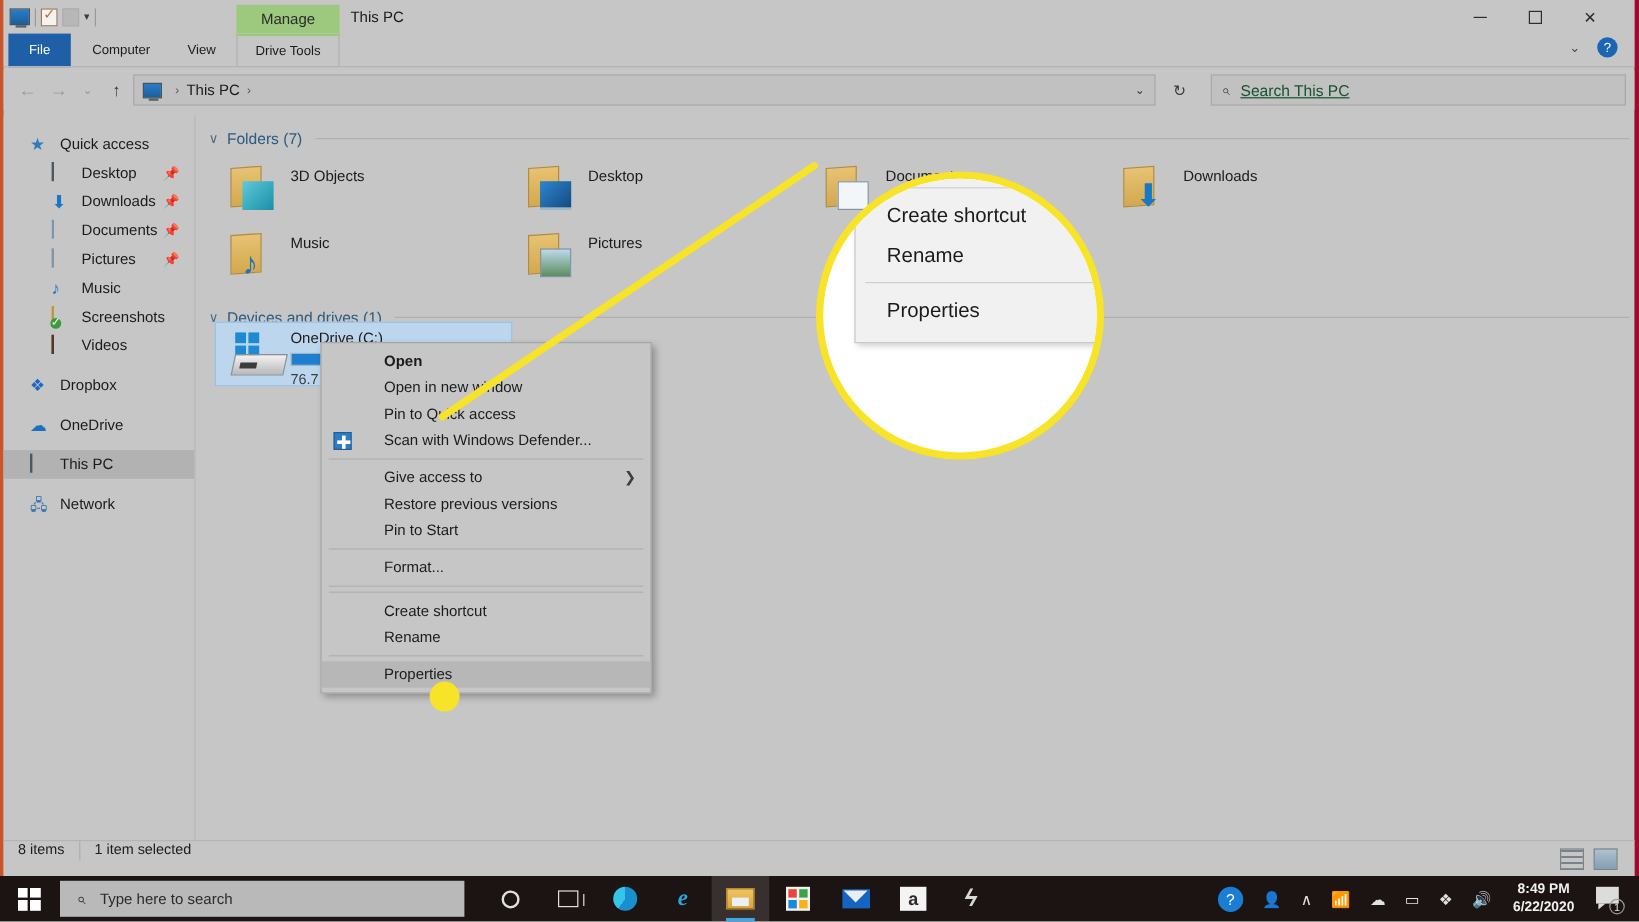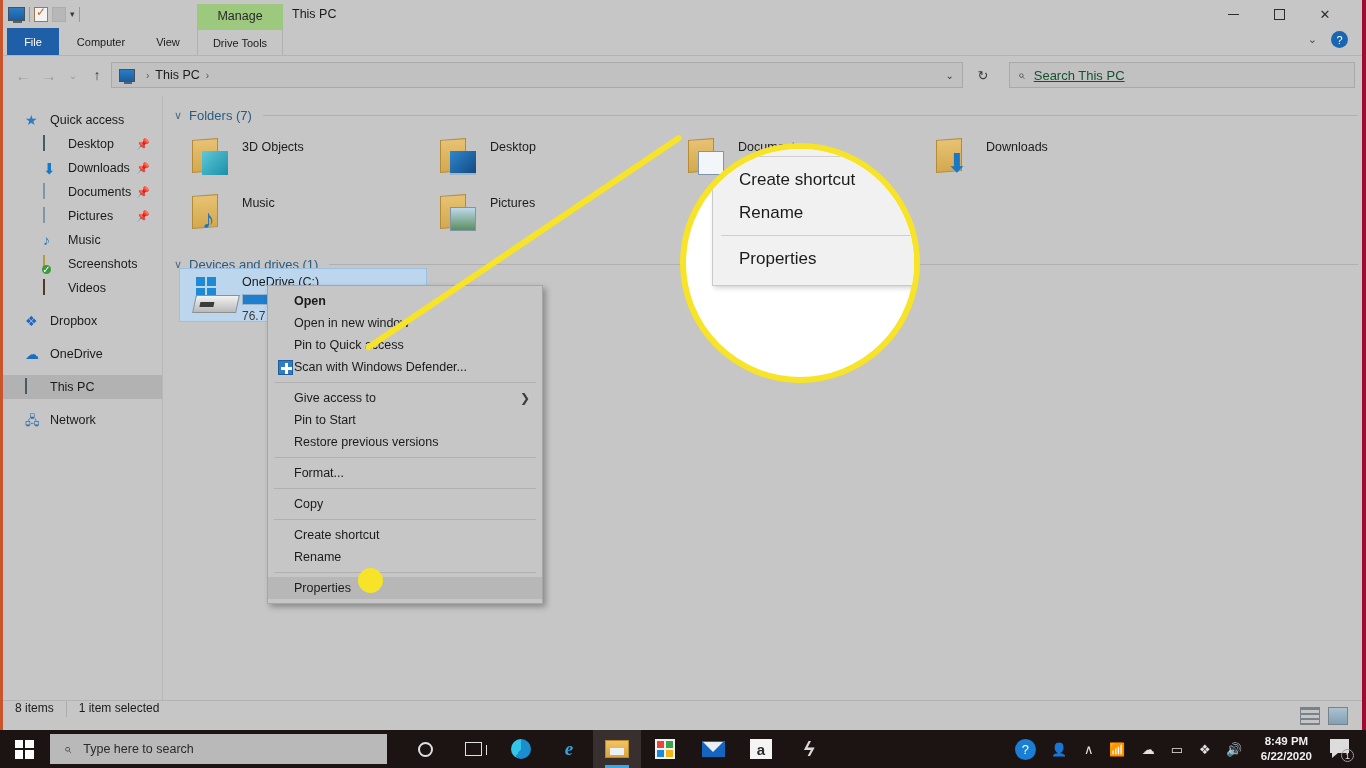--- a/index.html
+++ b/index.html
@@ -241,21 +241,21 @@
 
   
   .ctxmenu {
     position: absolute; left: 264px; top: 285px; width: 276px;
     background: #c6c6c6; border: 1px solid #a6a6a6;
     box-shadow: 3px 3px 6px rgba(0,0,0,.30);
     padding: 4px 0; z-index: 40;
   }
   .ctxitem {
     position: relative; height: 22px; display: flex; align-items: center;
-    font-size: 12.5px; color: #1b1b1b; padding-left: 26px;
+    font-size: 12.5px; color: #1b1b1b; padding-left: 52px;
   }
   .ctxitem.bold { font-weight: bold; }
   .ctxitem.hl { background: #b7b7b7; }
   .ctxsep { height: 1px; background: #b0b0b0; margin: 4px 6px; }
   .ctxitem .defender {
     position: absolute; left: 10px; width: 15px; height: 15px;
     background: #2f7cc4; border: 1px solid #1d5e9b;
   }
   .ctxitem .defender::before,
   .ctxitem .defender::after{
@@ -591,33 +591,30 @@
       <div class="ctxitem">
         <span class="defender"></span>
         <span>Scan with Windows Defender...</span>
       </div>
       <div class="ctxsep"></div>
       <div class="ctxitem">
         <span>Give access to</span>
         <span class="arrow">❯</span>
       </div>
       <div class="ctxitem">
+        <span>Restore previous versions</span>
+      </div>
+      <div class="ctxitem">
         <span>Pin to Start</span>
       </div>
-      <div class="ctxitem">
-        <span>Restore previous versions</span>
-      </div>
       <div class="ctxsep"></div>
       <div class="ctxitem">
         <span>Format...</span>
       </div>
       <div class="ctxsep"></div>
-      <div class="ctxitem">
-        <span>Copy</span>
-      </div>
       <div class="ctxsep"></div>
       <div class="ctxitem">
         <span>Create shortcut</span>
       </div>
       <div class="ctxitem">
         <span>Rename</span>
       </div>
       <div class="ctxsep"></div>
       <div class="ctxitem hl">
         <span>Properties</span>

